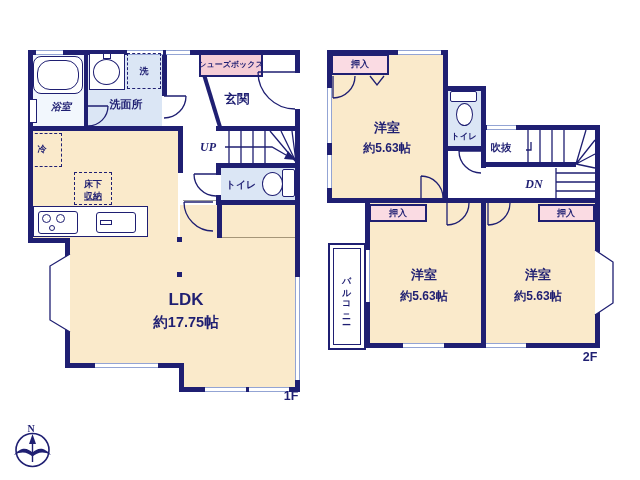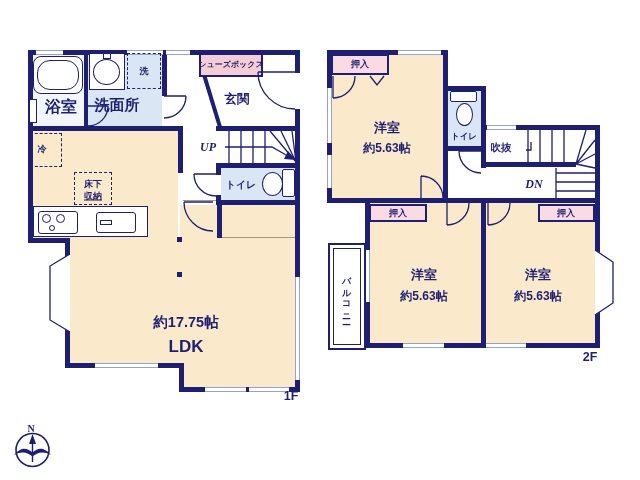--- a/index.html
+++ b/index.html
@@ -171,31 +171,31 @@
 
       <g>
         <circle cx="32.5" cy="450" r="16.5" stroke-width="1.6"></circle>
         <path d="M32.5,441 V462" stroke-width="1.4"></path>
         <polygon points="29,444 32.5,434 36,444" fill="#1f1f72" stroke="none"></polygon>
         <path d="M14,455 C22,445.5 28,448.5 32.5,452.5 C37,448.5 43,445.5 51,455 C43,450.5 37,452.5 32.5,456.5 C28,452.5 22,450.5 14,455 Z" fill="#1f1f72" stroke="none"></path>
       </g>
     </g>
   </svg>
 
-  <div class="lbl" style="left:61px;top:107px;font-size:16px;">浴室</div>
-  <div class="lbl" style="left:117px;top:104px;font-size:15px;text-align:center;">洗面所</div>
+  <div class="lbl" style="left:61px;top:107px;font-size:10px;font-style:italic;">浴室</div>
+  <div class="lbl" style="left:126px;top:104px;font-size:11px;text-align:center;">洗面所</div>
   <div class="lbl" style="left:144px;top:71px;font-size:9px;">洗</div>
   <div class="lbl" style="left:231px;top:65px;font-size:8px;">シューズボックス</div>
   <div class="lbl" style="left:237px;top:99px;font-size:12.5px;">玄関</div>
   <div class="lbl serif" style="left:208px;top:147px;font-size:12px;">UP</div>
   <div class="lbl" style="left:241px;top:185px;font-size:10px;">トイレ</div>
   <div class="lbl" style="left:42px;top:149px;font-size:9px;">冷</div>
   <div class="lbl" style="left:93px;top:184px;font-size:9px;">床下</div>
   <div class="lbl" style="left:93px;top:196px;font-size:9px;text-decoration:underline;">収納</div>
-  <div class="lbl" style="left:186px;top:299px;font-size:17px;margin-top:47px;">LDK</div>
+  <div class="lbl" style="left:186px;top:299px;font-size:17px;">LDK</div>
   <div class="lbl" style="left:186px;top:322px;font-size:14.5px;">約17.75帖</div>
   <div class="lbl" style="left:291px;top:396px;font-size:12.5px;">1F</div>
 
   <div class="lbl" style="left:387px;top:127px;font-size:13px;">洋室</div>
   <div class="lbl" style="left:387px;top:148px;font-size:12px;">約5.63帖</div>
   <div class="lbl" style="left:360px;top:64px;font-size:9px;">押入</div>
   <div class="lbl" style="left:464px;top:136px;font-size:8.5px;">トイレ</div>
   <div class="lbl" style="left:501px;top:147px;font-size:10.5px;">吹抜</div>
   <div class="lbl serif" style="left:534px;top:184px;font-size:12px;">DN</div>
   <div class="lbl" style="left:398px;top:213px;font-size:9px;">押入</div>

